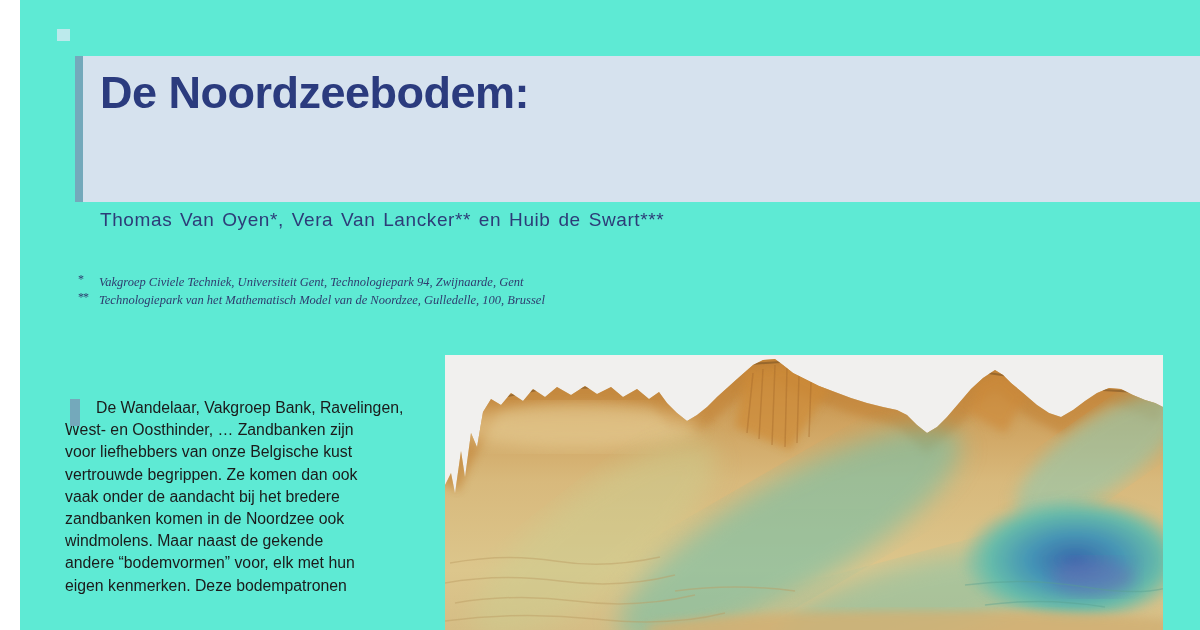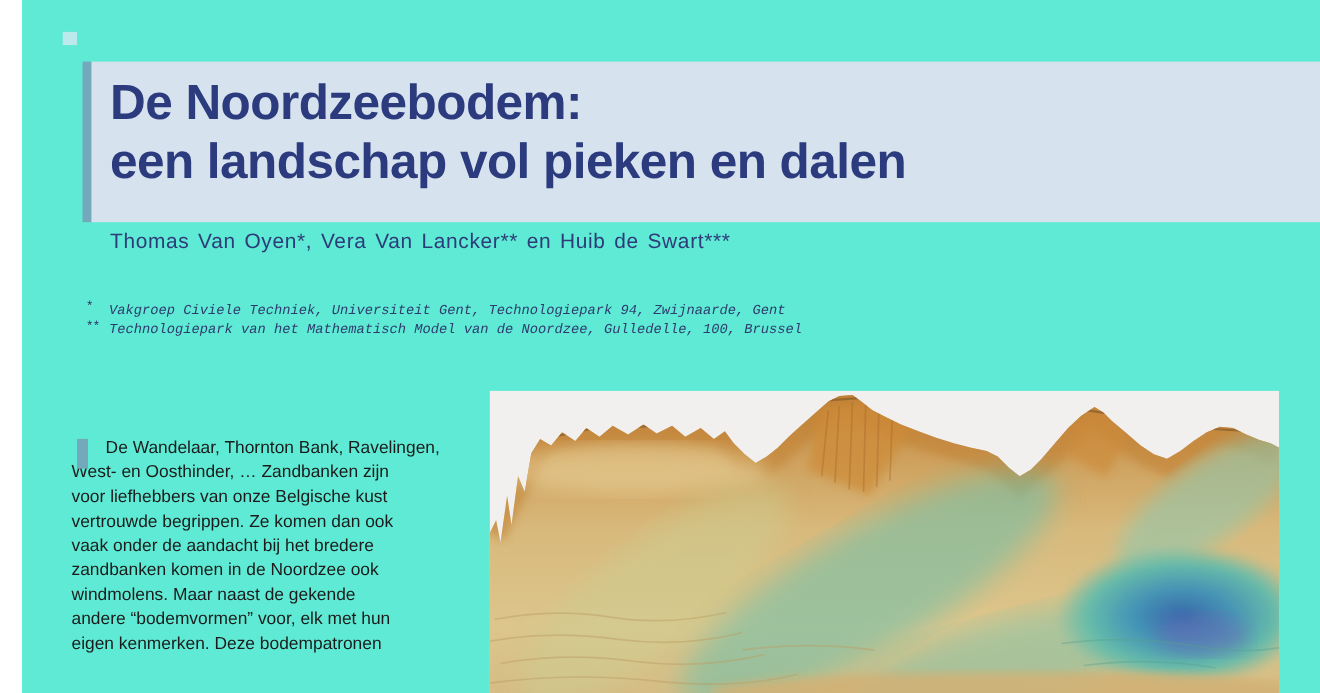--- a/index.html
+++ b/index.html
@@ -17,21 +17,21 @@
   .header .accent{position:absolute;left:0;top:0;width:8px;height:100%;background:#74a9bb;}
   .title{position:absolute;left:25px;top:10px;color:#2b3b7e;font-weight:bold;
        font-size:45px;line-height:54px;letter-spacing:-0.5px;white-space:nowrap;}
 
   
   .byline{position:absolute;left:80px;top:209px;font-size:19px;color:#2d3c78;
        letter-spacing:.6px;word-spacing:2px;white-space:nowrap;}
 
   
   .affiliations{position:absolute;left:58px;top:272px;color:#2e3c6e;
-       font-family:Liberation Mono, monospace;font-style:italic;font-size:12.5px;}
+       font-family:Liberation Serif, serif;font-style:italic;font-size:12.5px;}
   .aff-row{height:17.5px;white-space:nowrap;}
   .aff-marker{display:inline-block;width:21px;font-style:normal;font-size:12px;
        vertical-align:3px;letter-spacing:-1px;}
 
   
   .bodycol{position:absolute;left:45px;top:397px;width:380px;color:#1b1b1b;
        font-size:15.8px;}
   .body-line{height:22.2px;line-height:22.2px;white-space:nowrap;}
   .body-line.first{padding-left:31px;}
   .bullet{position:absolute;left:5px;top:2px;width:10px;height:27px;background:#74a9bb;}
@@ -45,38 +45,37 @@
 
 <div class="page">
 
   <div class="corner-mark"></div>
 
   <header class="header">
     <div class="bg"></div>
     <div class="accent"></div>
     <h1 class="title" style="margin:0;">
       <div>De Noordzeebodem:</div>
-      <div>een landschap vol pieken en dalen</div>
     </h1>
   </header>
 
   <div class="byline">Thomas Van Oyen*, Vera Van Lancker** en Huib de Swart***</div>
 
   <div class="affiliations">
     <div class="aff-row">
       <span class="aff-marker">*</span><span>Vakgroep Civiele Techniek, Universiteit Gent, Technologiepark 94, Zwijnaarde, Gent</span>
     </div>
     <div class="aff-row">
       <span class="aff-marker">**</span><span>Technologiepark van het Mathematisch Model van de Noordzee, Gulledelle, 100, Brussel</span>
     </div>
   </div>
 
   <div class="bodycol">
     <span class="bullet"></span>
-    <div class="body-line first">De Wandelaar, Thornton Bank, Ravelingen,</div>
+    <div class="body-line first">De Wandelaar, Vakgroep Bank, Ravelingen,</div>
     <div class="body-line">West- en Oosthinder, … Zandbanken zijn</div>
     <div class="body-line">voor liefhebbers van onze Belgische kust</div>
     <div class="body-line">vertrouwde begrippen. Ze komen dan ook</div>
     <div class="body-line">vaak onder de aandacht bij het bredere</div>
     <div class="body-line">zandbanken komen in de Noordzee ook</div>
     <div class="body-line">windmolens. Maar naast de gekende</div>
     <div class="body-line">andere “bodemvormen” voor, elk met hun</div>
     <div class="body-line">eigen kenmerken. Deze bodempatronen</div>
   </div>
 

